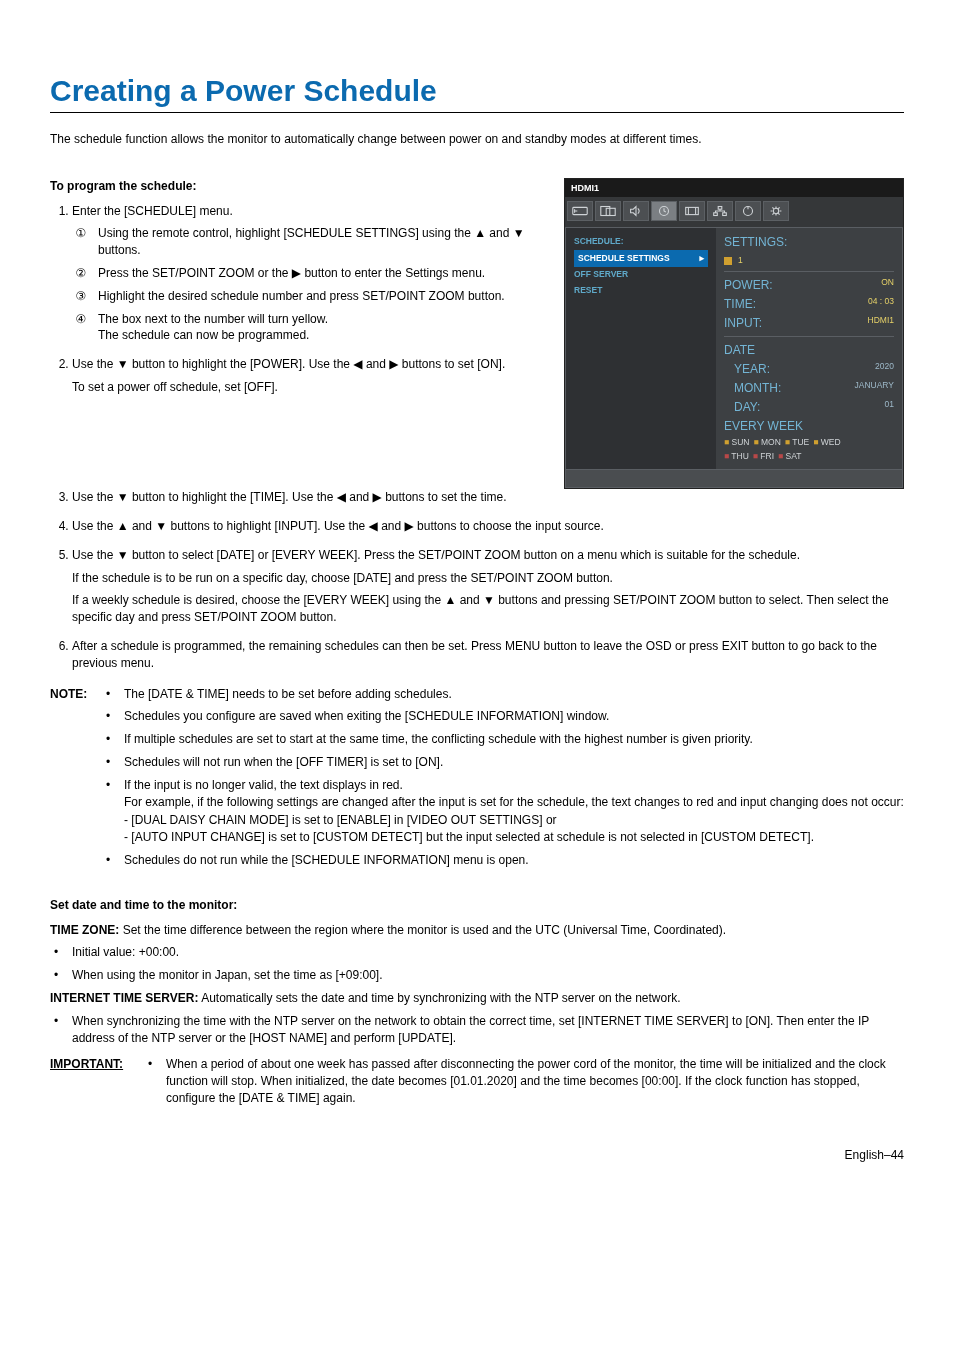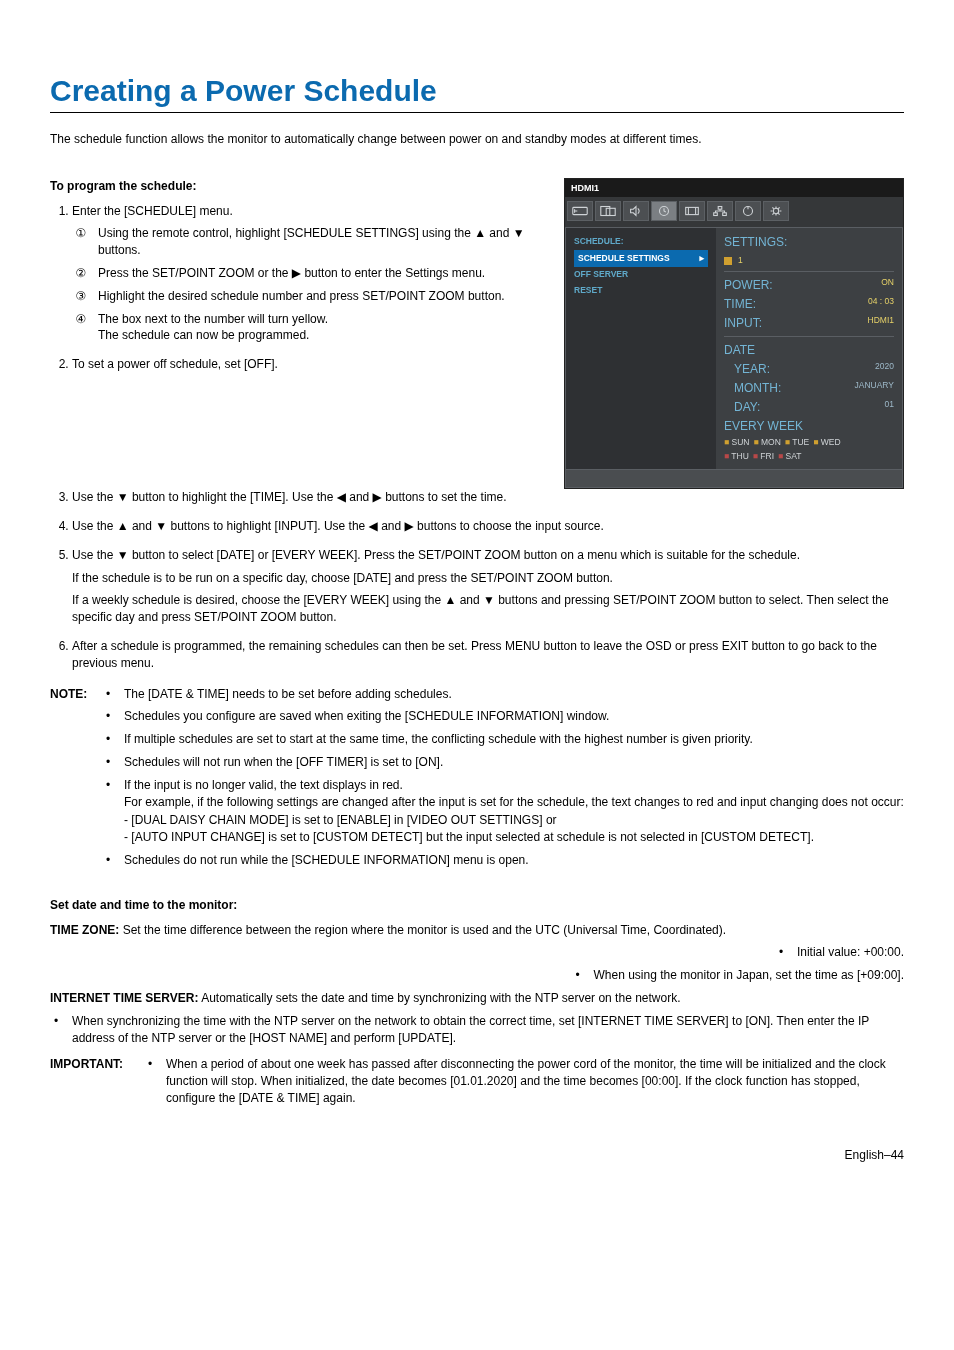--- a/index.html
+++ b/index.html
@@ -33,23 +33,23 @@
   .circled-list li { display: flex; gap: 8px; margin-bottom: 6px; }
   .circ { flex: 0 0 18px; text-align: center; }
   .sub-p { margin-top: 6px; margin-left: 0; }
   .note-row { display: flex; gap: 8px; margin-top: 14px; }
   .note-label { font-weight: bold; flex: 0 0 48px; }
   .note-body ul { list-style: none; padding-left: 0; }
   .note-body li { display: flex; gap: 8px; margin-bottom: 6px; }
   .bullet { flex: 0 0 10px; }
   .bullet::before { content: "•"; }
   .inner-lines { margin-top: 2px; }
-  .time-row { display:flex; gap:8px; margin-bottom:6px; margin-left:4px;justify-content:flex-end; }
+  .time-row { display:flex; gap:8px; margin-bottom:6px; margin-left:4px; }
   .imp-row { display: flex; gap: 8px; margin-top: 10px; }
-  .imp-label { font-weight: bold; flex: 0 0 90px; }
+  .imp-label { font-weight: bold; flex: 0 0 90px; text-decoration: underline; }
   .page-foot { text-align: right; margin-top: 40px; }
 
   
   .osd-box { background:#353739; border:1px solid #222; font-size:9px; color:#cfd3d6; position:relative; }
   .osd-title { background:#1a1a1a; color:#fff; font-weight:bold; padding:3px 6px; }
   .osd-tabs { display:flex; gap:2px; padding:4px 2px 6px; background:#353739; }
   .tab { width:26px; height:20px; background:#4c4f52; border:1px solid #5c6064; display:flex; align-items:center; justify-content:center; font-size:10px; }
   .tab.selected { background:#7b7f83; }
   .osd-body { display:flex; border:1px solid #5a5e63; }
   .osd-left { flex:0 0 150px; background:#2e3033; padding:6px 8px; }
@@ -97,20 +97,21 @@
               <span class="circ">③</span>
               <span>Highlight the desired schedule number and press SET/POINT ZOOM button.</span>
             </li>
           <li>
               <span class="circ">④</span>
               <span><span>The box next to the number will turn yellow.</span><br><span>The schedule can now be programmed.</span></span>
             </li>
         </ul>
       </li>
       <li>
+        <span>Use the ▼ button to highlight the [POWER]. Use the ◀ and ▶ buttons to set [ON].</span>
         <p class="sub-p">To set a power off schedule, set [OFF].</p>
       </li>
     </ol>
   </div>
 
   <div class="osd">
     <div class="osd-box">
       <div class="osd-title">HDMI1</div>
       <div class="osd-tabs">
         <div class="tab">

